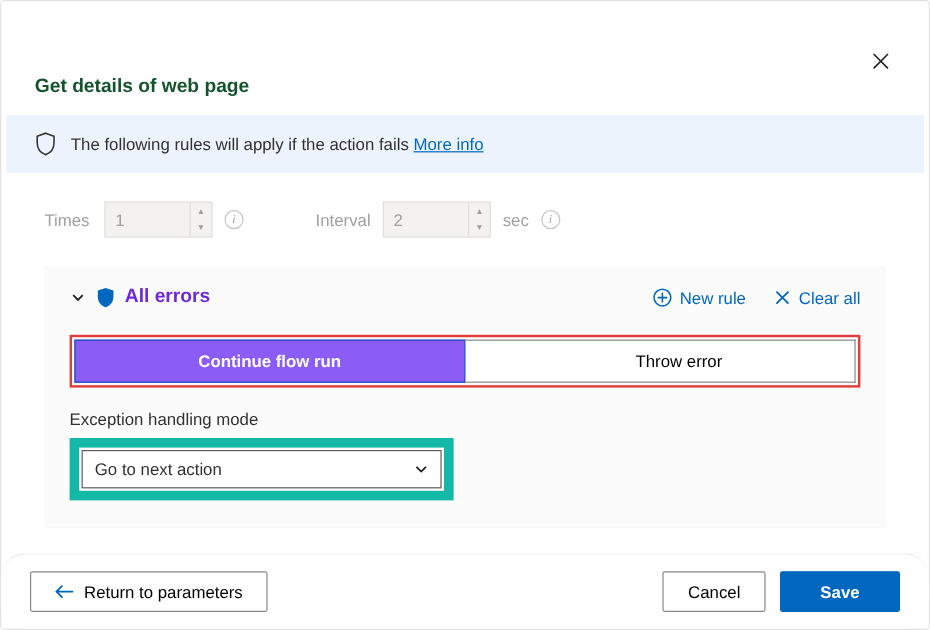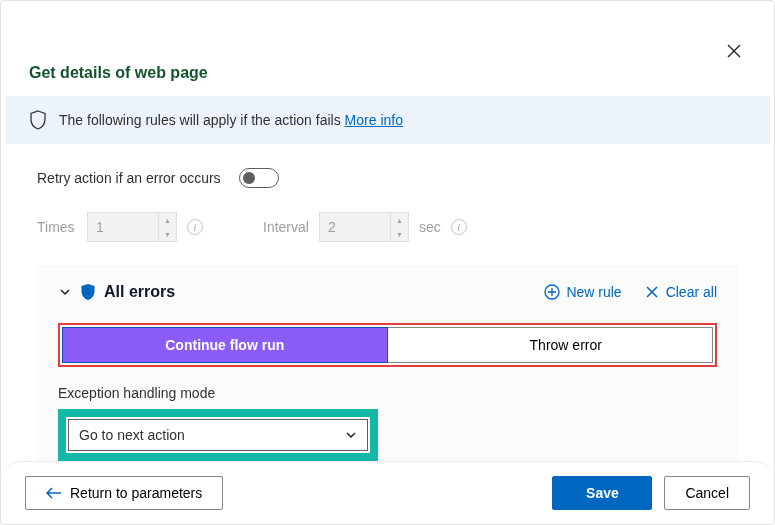--- a/index.html
+++ b/index.html
@@ -138,21 +138,21 @@
     align-items: center;
     justify-content: space-between;
     margin-bottom: 22px;
   }
   .errors-head .left {
     display: flex; align-items: center; gap: 8px;
   }
   .chev { width: 14px; height: 14px; }
   .shield-blue { width: 16px; height: 18px; }
   .errors-head .title {
-    font-size: 16px; font-weight: 600; color: #0f172a;
+    font-size: 16px; font-weight: 600; color: #6d28d9;
   }
   .errors-head .right {
     display: flex; align-items: center; gap: 22px;
   }
   .link-btn {
     display: flex; align-items: center; gap: 6px;
     color: #0067c0; cursor: pointer;
     border: none; background: none; font-size: 14px;
   }
   .link-btn svg { width: 16px; height: 16px; }
@@ -255,26 +255,20 @@
     <path d="M9 1 L16 3.5 V9 C16 14 13 17.5 9 19 C5 17.5 2 14 2 9 V3.5 Z" fill="none" stroke="#323130" stroke-width="1.3"></path>
   </svg>
   <div>
     <span>The following rules will apply if the action fails</span>
     <a href="#">More info</a>
   </div>
 </div>
 
 <div class="content">
 
-  <div class="retry-row">
-    <span class="label">Retry action if an error occurs</span>
-    <div class="toggle">
-      <div class="knob"></div>
-    </div>
-  </div>
 
   <div class="numrow">
     <span class="lbl">Times</span>
     <div class="numfield">
       <span class="val">1</span>
       <div class="arrows">
         <div>▲</div>
         <div>▼</div>
       </div>
     </div>
@@ -340,16 +334,16 @@
 </div>
 
 <div class="footer">
   <button class="btn">
     <svg class="arrow-left" viewBox="0 0 16 12">
         <path d="M6 1 L1 6 L6 11 M1 6 H15" stroke="#0067c0" stroke-width="1.5" fill="none"></path>
       </svg>
     <span>Return to parameters</span>
   </button>
   <div class="right">
+    <button class="btn">Cancel</button>
     <button class="btn primary">Save</button>
-    <button class="btn">Cancel</button>
   </div>
 </div>
 
 </body></html>

